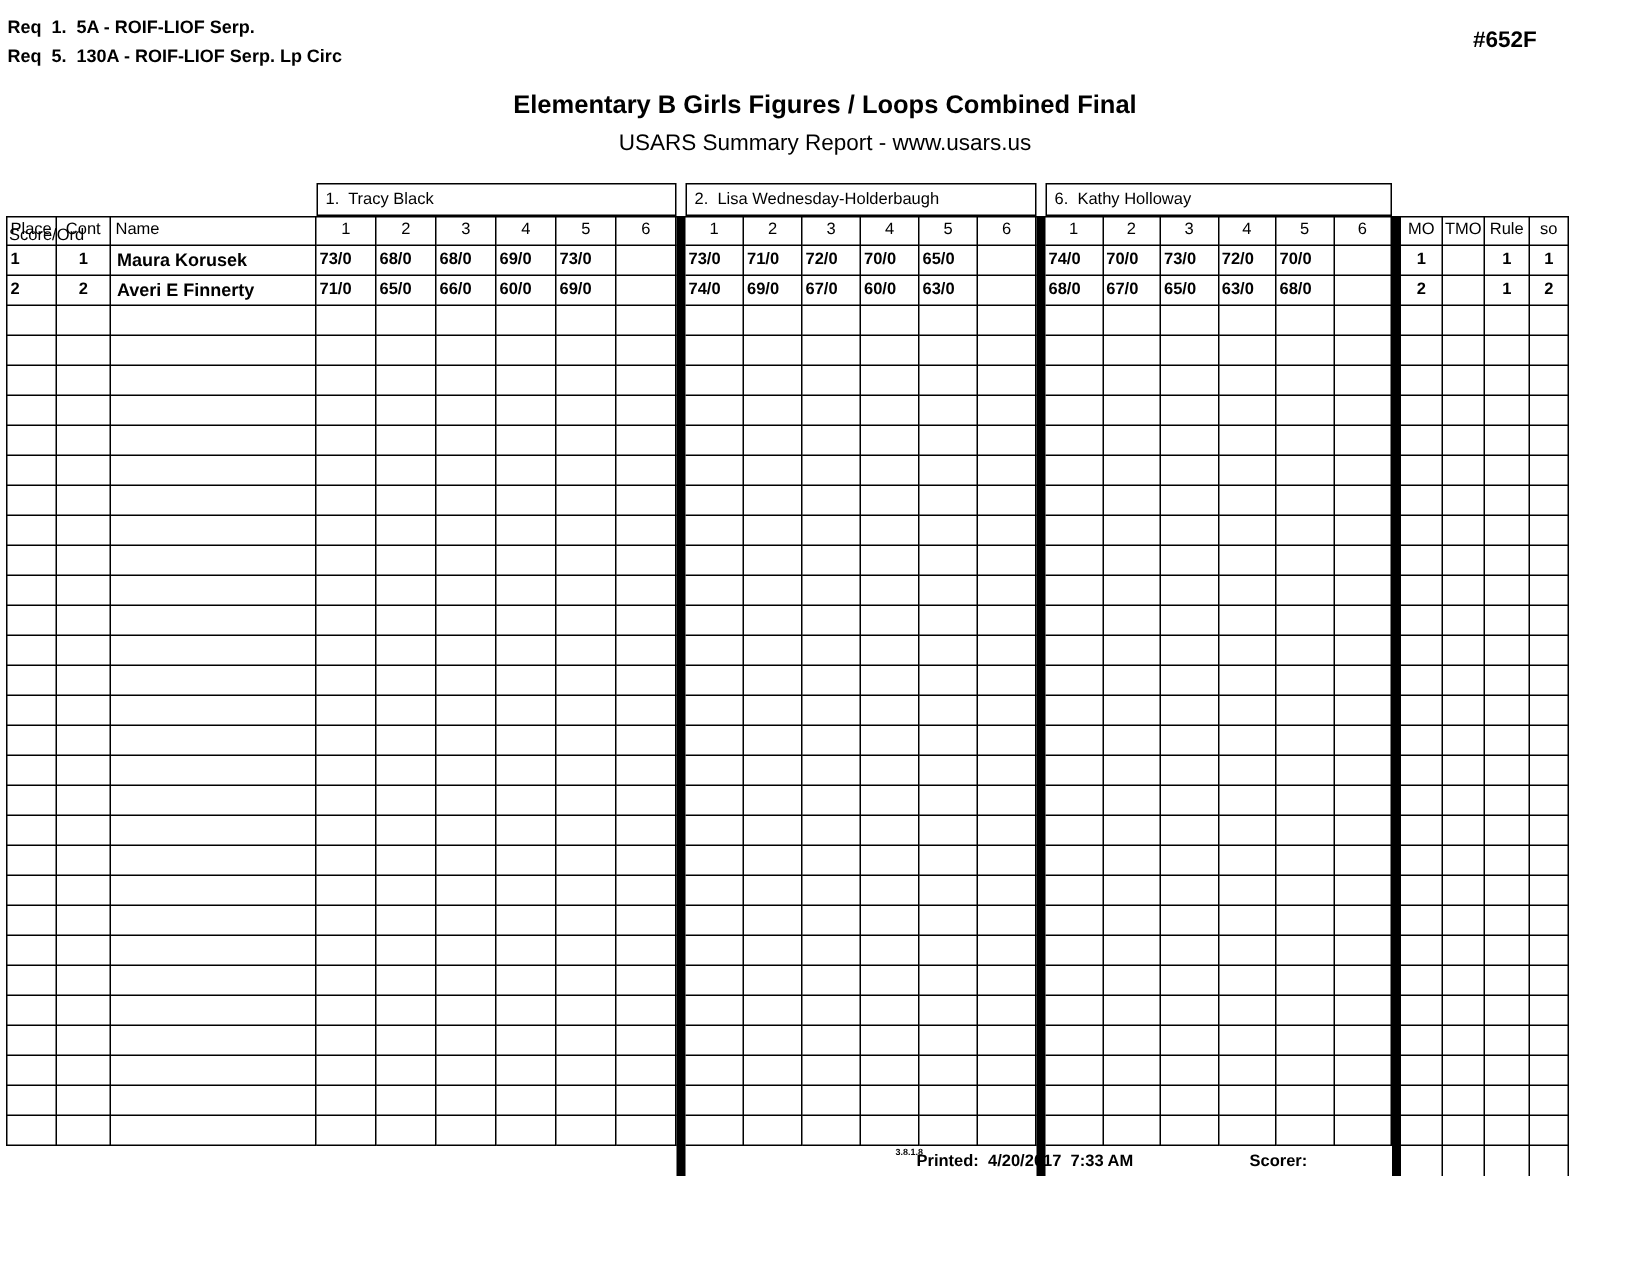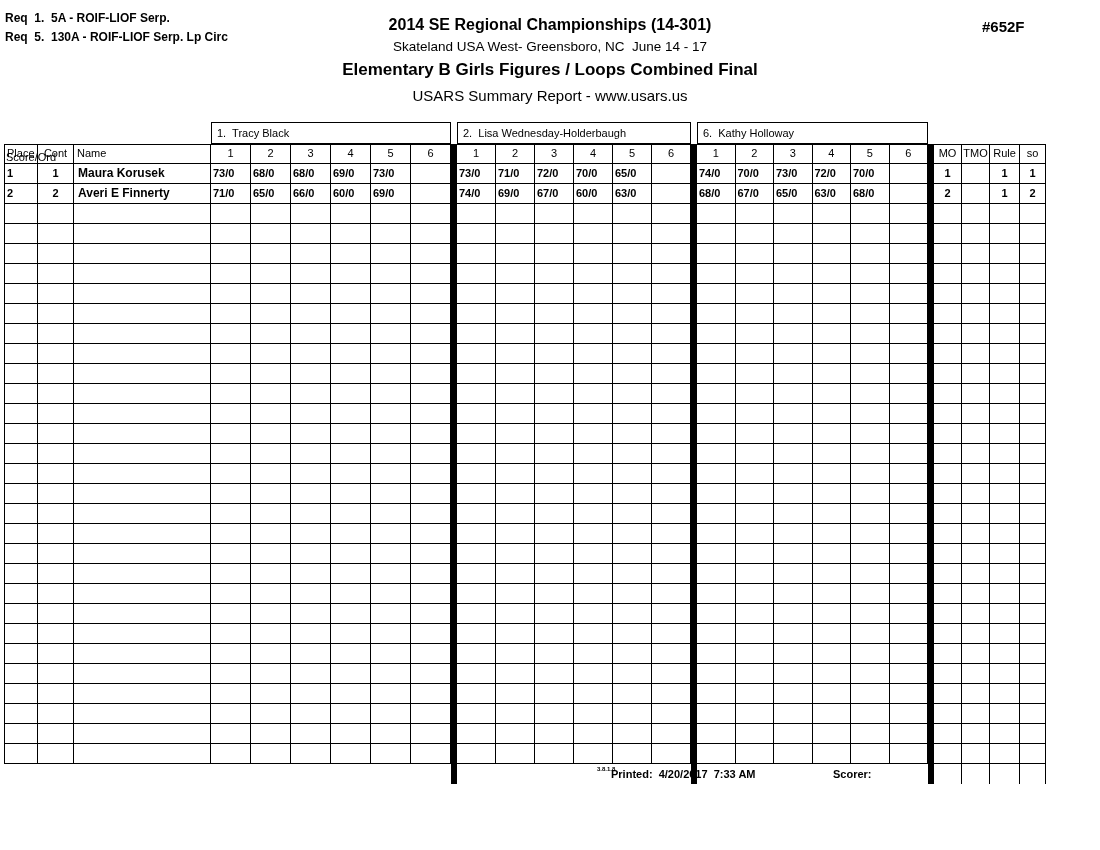--- a/index.html
+++ b/index.html
@@ -60,22 +60,20 @@
 </head>
 <body>
 
 <div id="page">
 
   <div id="req-list" class="abs" style="left:5px; top:9px;">
       <div class="req-line">Req  1.  5A - ROIF-LIOF Serp.</div>
       <div class="req-line">Req  5.  130A - ROIF-LIOF Serp. Lp Circ</div>
     </div>
 
-  <div class="center-line" style="top:16px; font-size:16px; font-weight:bold;">2014 SE Regional Championships (14-301)</div>
-  <div class="center-line" style="top:39px; font-size:13.5px;">Skateland USA West- Greensboro, NC  June 14 - 17</div>
   <div class="center-line" style="top:60px; font-size:17px; font-weight:bold;">Elementary B Girls Figures / Loops Combined Final</div>
   <div class="center-line" style="top:87px; font-size:15px;">USARS Summary Report - www.usars.us</div>
 
   <div class="abs" style="left:982px; top:18px; font-size:15px; font-weight:bold;">#652F</div>
 
   <div class="abs" style="left:6px; top:127px; font-size:11px;margin-top:24px;">Score/Ord</div>
 
   <div id="table-layer">
       <div class="grid-frame" style="left: 4px; top: 144px; width: 1042px; height: 620px;"></div>
       <div class="judge-box" style="left: 211px; top: 122px; width: 240px; height: 22px;">1.  Tracy Black</div>

